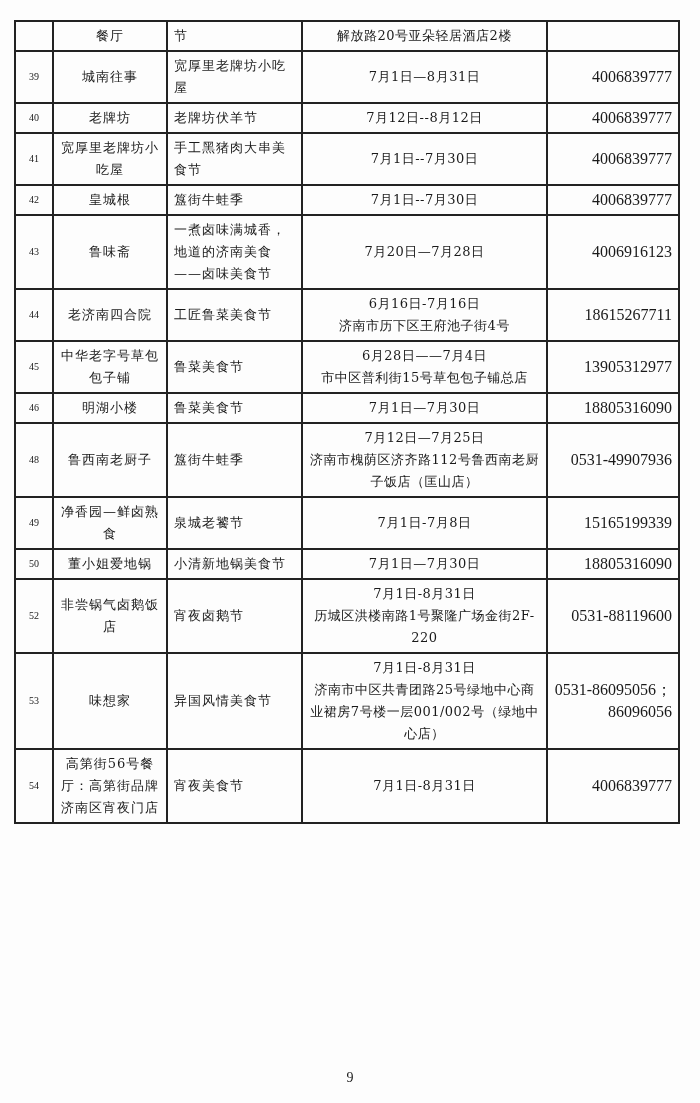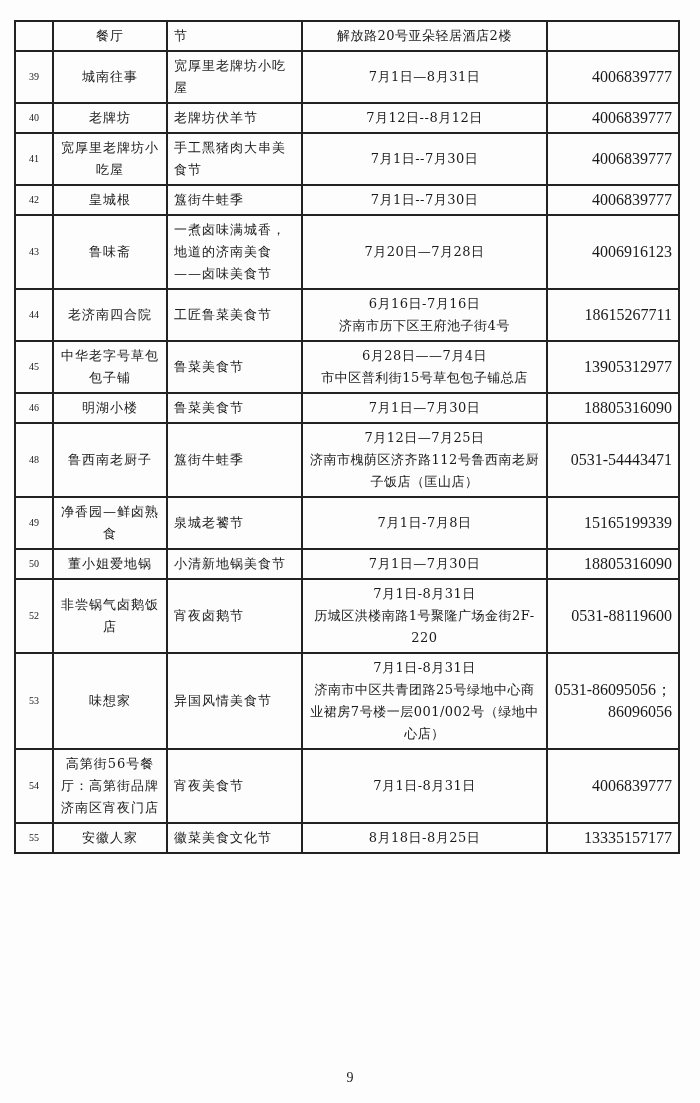--- a/index.html
+++ b/index.html
@@ -120,21 +120,21 @@
     <td class="phone">18805316090</td>
   </tr>
         <tr>
     <td class="num">48</td>
     <td class="name">鲁西南老厨子</td>
     <td class="fest">簋街牛蛙季</td>
     <td class="info">
             <span class="line">7月12日—7月25日</span>
             <span class="line">济南市槐荫区济齐路112号鲁西南老厨子饭店（匡山店）</span>
           </td>
-    <td class="phone">0531-54443471</td>
+    <td class="phone">0531-49907936</td>
   </tr>
         <tr>
     <td class="num">49</td>
     <td class="name">净香园—鲜卤熟食</td>
     <td class="fest">泉城老饕节</td>
     <td class="info">
             <span class="line">7月1日-7月8日</span>
           </td>
     <td class="phone">15165199339</td>
   </tr>
@@ -169,25 +169,16 @@
   </tr>
         <tr>
     <td class="num">54</td>
     <td class="name">高第街56号餐厅：高第街品牌济南区宵夜门店</td>
     <td class="fest">宵夜美食节</td>
     <td class="info">
             <span class="line">7月1日-8月31日</span>
           </td>
     <td class="phone">4006839777</td>
   </tr>
-        <tr>
-    <td class="num">55</td>
-    <td class="name">安徽人家</td>
-    <td class="fest">徽菜美食文化节</td>
-    <td class="info">
-            <span class="line">8月18日-8月25日</span>
-          </td>
-    <td class="phone">13335157177</td>
-  </tr>
       </tbody>
   </table>
   <div class="pageno">9</div>
 </div>
 
 </body></html>

